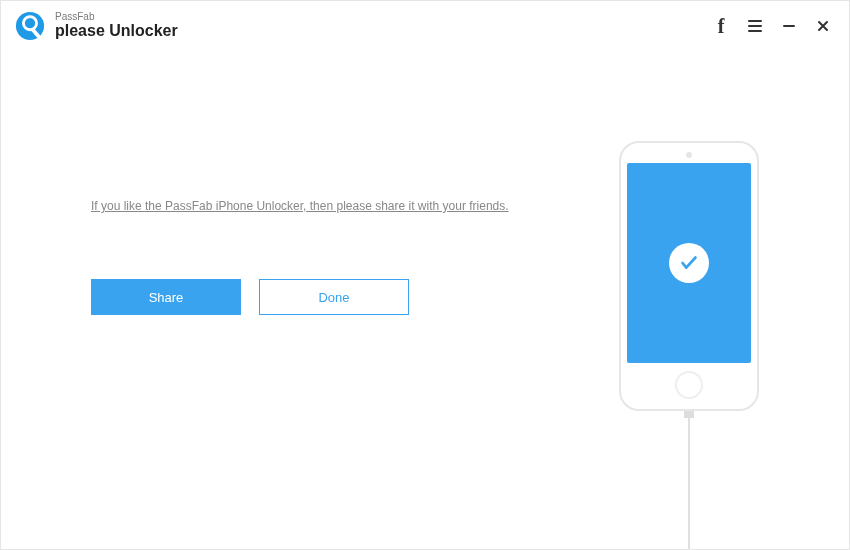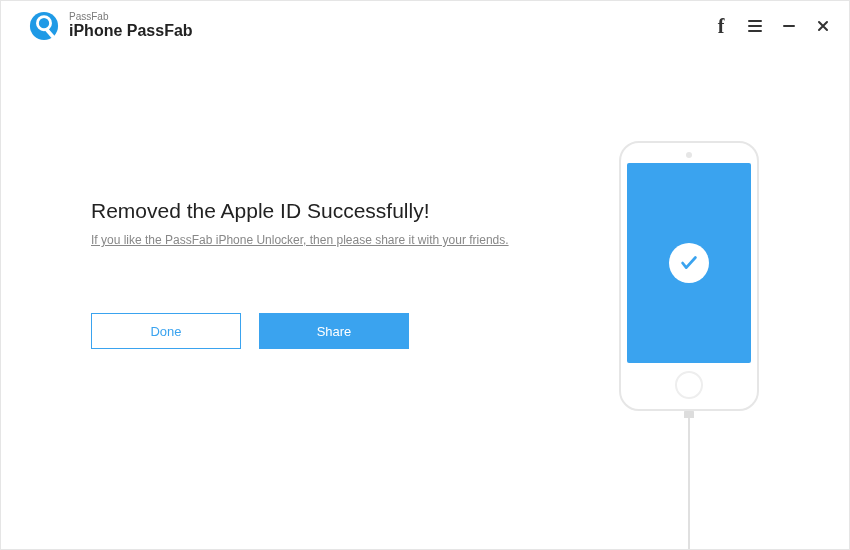--- a/index.html
+++ b/index.html
@@ -10,21 +10,21 @@
       font-family: -apple-system, BlinkMacSystemFont, "Segoe UI", Arial, sans-serif;
       overflow: hidden;
       border: 1px solid #e5e5e5;
       position: relative;
     }
     .titlebar {
       display: flex;
       align-items: center;
       justify-content: space-between;
       height: 50px;
-      padding: 0 16px 0 28px;
+      padding: 0 16px 0 14px;
     }
     .brand {
       display: flex;
       align-items: center;
       gap: 10px;
     }
     .brand-logo {
       width: 30px;
       height: 30px;
     }
@@ -91,21 +91,21 @@
 
 <div class="titlebar">
   <div class="brand">
     <svg class="brand-logo" viewBox="0 0 32 32">
       <circle cx="16" cy="16" r="15" fill="#1f9ae6"></circle>
       <circle cx="16" cy="13" r="7" fill="none" stroke="#fff" stroke-width="3"></circle>
       <path d="M 19 20 L 25 27" stroke="#fff" stroke-width="4" stroke-linecap="round" fill="none"></path>
     </svg>
     <div class="brand-text">
       <span class="brand-sub">PassFab</span>
-      <span class="brand-main">iPhone PassFab</span>
+      <span class="brand-main">please Unlocker</span>
     </div>
   </div>
   <div class="win-controls">
     <div class="ctl facebook-icon">f</div>
     <div class="ctl">
       <svg width="16" height="16" viewBox="0 0 16 16">
           <path d="M2 3h12M2 8h12M2 13h12" stroke="#333" stroke-width="2" stroke-linecap="round"></path>
         </svg>
     </div>
     <div class="ctl">
@@ -116,25 +116,24 @@
     <div class="ctl">
       <svg width="14" height="14" viewBox="0 0 14 14">
           <path d="M3 3l8 8M11 3l-8 8" stroke="#333" stroke-width="2" stroke-linecap="round"></path>
         </svg>
     </div>
   </div>
 </div>
 
 <div class="content">
   <div class="left">
-    <h1 class="headline">Removed the Apple ID Successfully!</h1>
     <p class="subtext">If you like the PassFab iPhone Unlocker, then please share it with your friends.</p>
     <div class="btn-row">
+      <div class="btn btn-primary">Share</div>
       <div class="btn btn-secondary">Done</div>
-      <div class="btn btn-primary">Share</div>
     </div>
   </div>
   <div class="right">
     <div class="phone-wrap">
       <div class="phone">
 
         <div class="screen">
           <div class="check-badge">
             <svg width="22" height="22" viewBox="0 0 24 24">
                 <path d="M5 12l4 5 10-11" fill="none" stroke="#3aa3ef" stroke-width="3" stroke-linecap="round" stroke-linejoin="round"></path>

